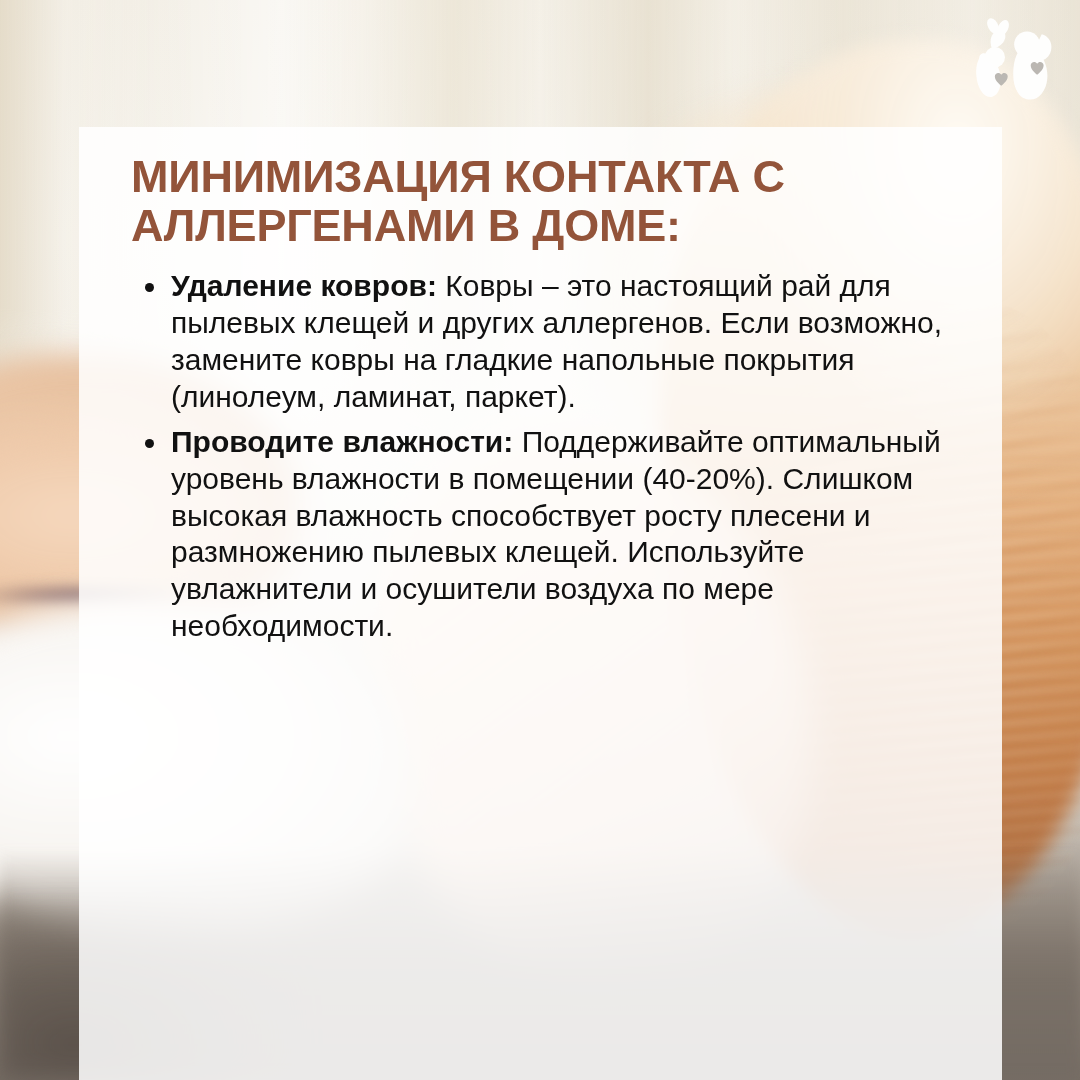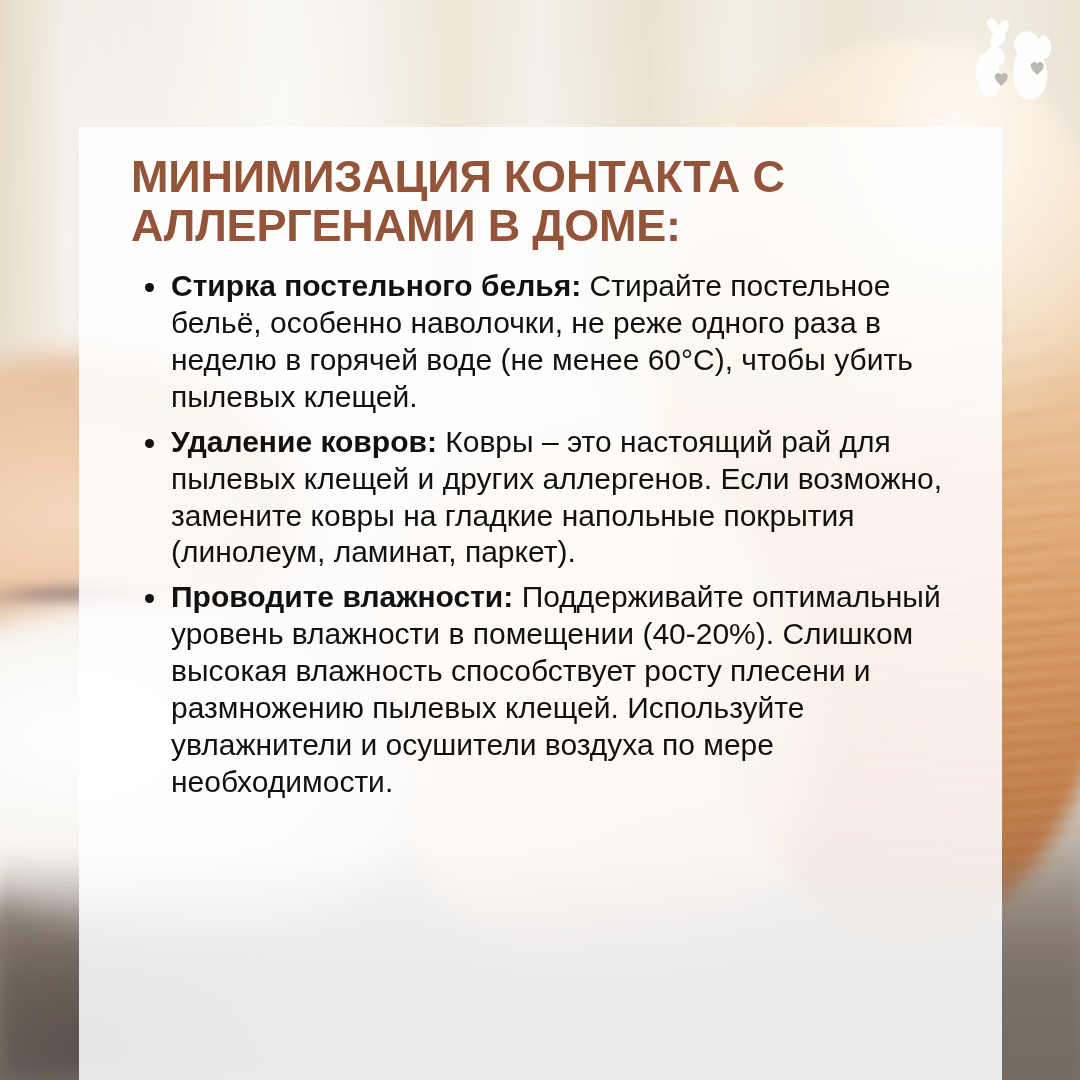--- a/index.html
+++ b/index.html
@@ -311,23 +311,20 @@
     </svg>
   </div>
 
   <div class="panel">
 
     <h1 class="title">МИНИМИЗАЦИЯ КОНТАКТА С АЛЛЕРГЕНАМИ В ДОМЕ:</h1>
 
 
     <ul class="tips">
       <li>
-        <span class="lead">Стирка постельного белья:</span><span> Стирайте постельное бельё, особенно наволочки, не реже одного раза в неделю в горячей воде (не менее 60°C), чтобы убить пылевых клещей.</span>
-      </li>
-      <li>
         <span class="lead">Удаление ковров:</span><span> Ковры – это настоящий рай для пылевых клещей и других аллергенов. Если возможно, замените ковры на гладкие напольные покрытия (линолеум, ламинат, паркет).</span>
       </li>
       <li>
         <span class="lead">Проводите влажности:</span><span> Поддерживайте оптимальный уровень влажности в помещении (40-20%). Слишком высокая влажность способствует росту плесени и размножению пылевых клещей. Используйте увлажнители и осушители воздуха по мере необходимости.</span>
       </li>
     </ul>
 
   </div>
 </div>
 

